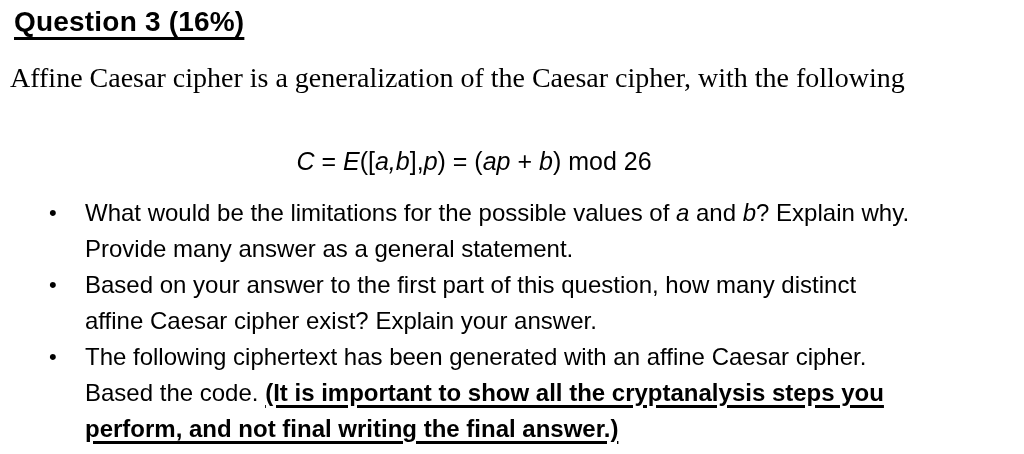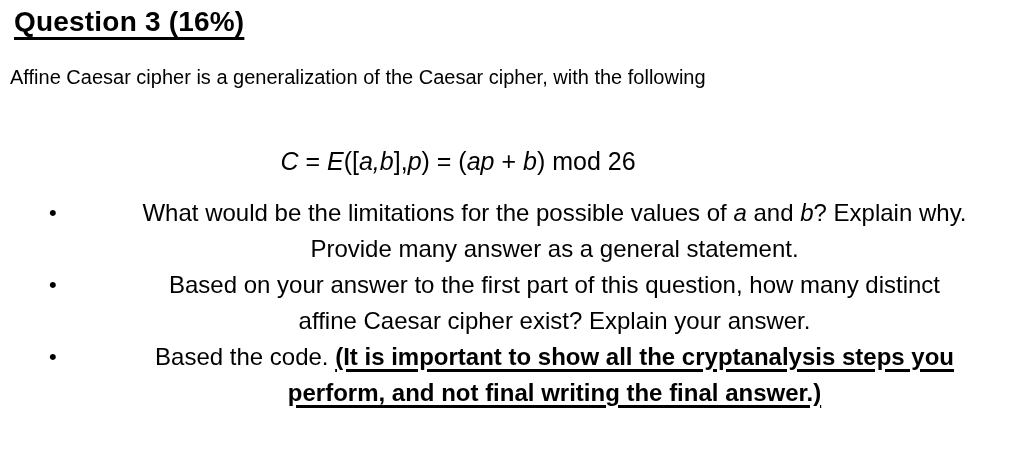--- a/index.html
+++ b/index.html
@@ -23,26 +23,27 @@
     font-weight: 700;
     letter-spacing: 0.2px;
     text-decoration: underline;
     text-decoration-thickness: 3px;
     text-underline-offset: 6px;
   }
   .intro {
     position: absolute;
     left: 10px;
     top: 59px;
-    font-size: 20px;
+    font-size: 28px;
     line-height: 37px;
+    font-family: Liberation Serif, serif;
   }
   .formula {
     position: absolute;
-    left: 0;
+    left: 16px;
     top: 143px;
     width: 916px;
     text-align: center;
     font-size: 25px;
     line-height: 37px;
   }
   .bullets {
     position: absolute;
     left: 0;
     top: 195px;
@@ -56,21 +57,20 @@
   }
   .marker {
     flex: none;
     margin-left: 49px;
     width: 36px;
     font-size: 22px;
   }
   .bullet-text {
     flex: 1;
     min-width: 0;
-    text-align: center;
   }
   .it {
     font-style: italic;
   }
   .bold-underline {
     font-weight: 700;
     text-decoration: underline;
     text-decoration-thickness: 2.5px;
     text-underline-offset: 4px;
   }
@@ -102,20 +102,21 @@
       <span class="marker">•</span>
       <div class="bullet-text">
         <div><span>Based on your answer to the first part of this question, how many distinct</span></div>
         <div><span>affine Caesar cipher exist? Explain your answer.</span></div>
       </div>
     </div>
 
     <div class="bullet-item">
       <span class="marker">•</span>
       <div class="bullet-text">
+        <div><span>The following ciphertext has been generated with an affine Caesar cipher.</span></div>
         <div><span>Based the code. </span><span class="bold-underline">(It is important to show all the cryptanalysis steps you</span></div>
         <div><span class="bold-underline">perform, and not final writing the final answer.)</span></div>
       </div>
     </div>
 
   </div>
 
 </div>
 
 </body></html>

